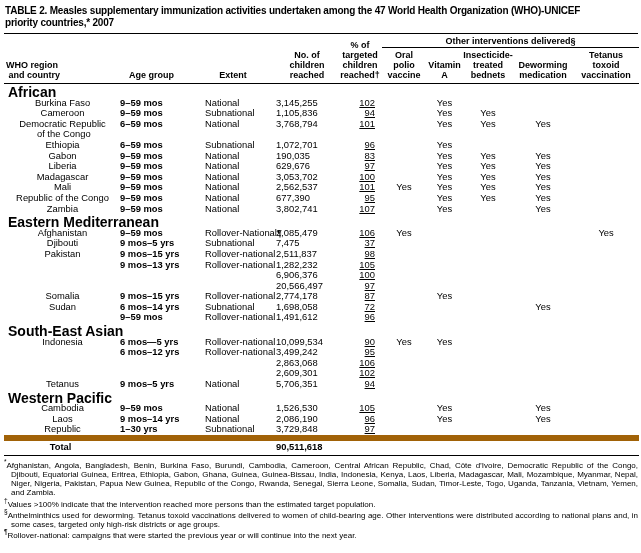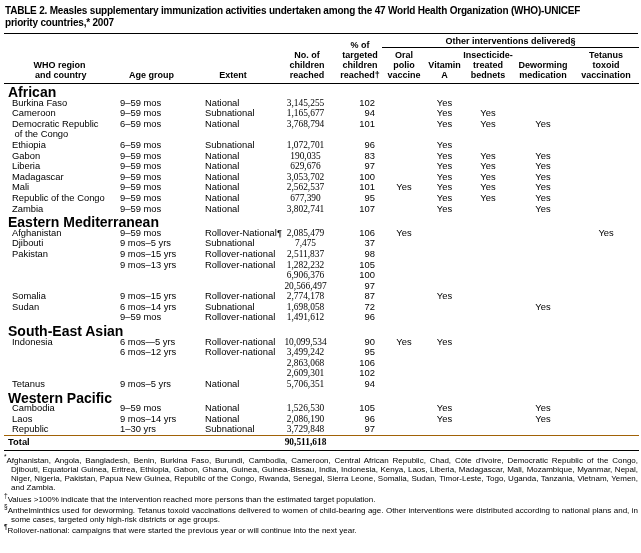--- a/index.html
+++ b/index.html
@@ -26,41 +26,41 @@
     font-size:9px; font-weight:bold; line-height:10px;
     white-space:pre-line; vertical-align:bottom;
     padding:2px 0 3px 0;
     border-bottom:1.5px solid #000;
   }
   thead th.spanner {
     vertical-align:top; text-align:center;
     padding:2px 0 1px 0;
     border-bottom:1px solid #000;
   }
-  thead th.hl { text-align:center; padding-left:2px; }
+  thead th.hl { text-align:left; padding-left:2px; }
   thead th.hc { text-align:center; }
 
   tbody td {
     font-size:9.4px; line-height:10.6px;
     white-space:pre; vertical-align:top;
   }
-  .c0 { text-align:left;  padding-left:8px;  white-space:pre-line;margin-top:20px; }
-  .c1 { text-align:left;  padding-left:7px;  }
+  .c0 { text-align:center;  padding-left:8px;  white-space:pre-line;margin-top:20px; }
+  .c1 { text-align:left;  padding-left:7px;font-weight:bold;  }
   .c2 { text-align:left;  padding-left:15px; }
-  .c3 { text-align:center; padding-right:3px;font-family:Liberation Serif, serif; }
-  .c4 { text-align:right; padding-right:7px; }
+  .c3 { text-align:left; padding-right:3px; }
+  .c4 { text-align:right; padding-right:7px;text-decoration:underline; }
   .c5,.c6,.c7,.c8,.c9 { text-align:center; }
 
   tr.region td {
     font-weight:bold; font-size:14px;
     padding:3px 0 0 4px; text-align:left; white-space:pre;
   }
   tr.total td {
     font-weight:bold;
-    border-top:1px solid #a16207;
+    border-top:6px solid #a16207;
     border-bottom:1.5px solid #000;
     padding-top:1px; padding-bottom:2px;
   }
   tr.total .c0 { padding-left:4px; }
 
   .footnotes { width:634px; margin-top:3px; }
   .fn {
     font-size:8px; line-height:9.4px; text-align:justify;
     padding-left:7px; text-indent:-7px;
   }
@@ -131,21 +131,21 @@
           <td class="c5"></td>
           <td class="c6">Yes</td>
           <td class="c7"></td>
           <td class="c8"></td>
           <td class="c9"></td>
         </tr>
         <tr class="data">
           <td class="c0">Cameroon</td>
           <td class="c1">9–59 mos</td>
           <td class="c2">Subnational</td>
-          <td class="c3">1,165,677</td>
+          <td class="c3">1,105,836</td>
           <td class="c4">94</td>
           <td class="c5"></td>
           <td class="c6">Yes</td>
           <td class="c7">Yes</td>
           <td class="c8"></td>
           <td class="c9"></td>
         </tr>
         <tr class="data">
           <td class="c0">Democratic Republic
 &nbsp;of the Congo</td>

